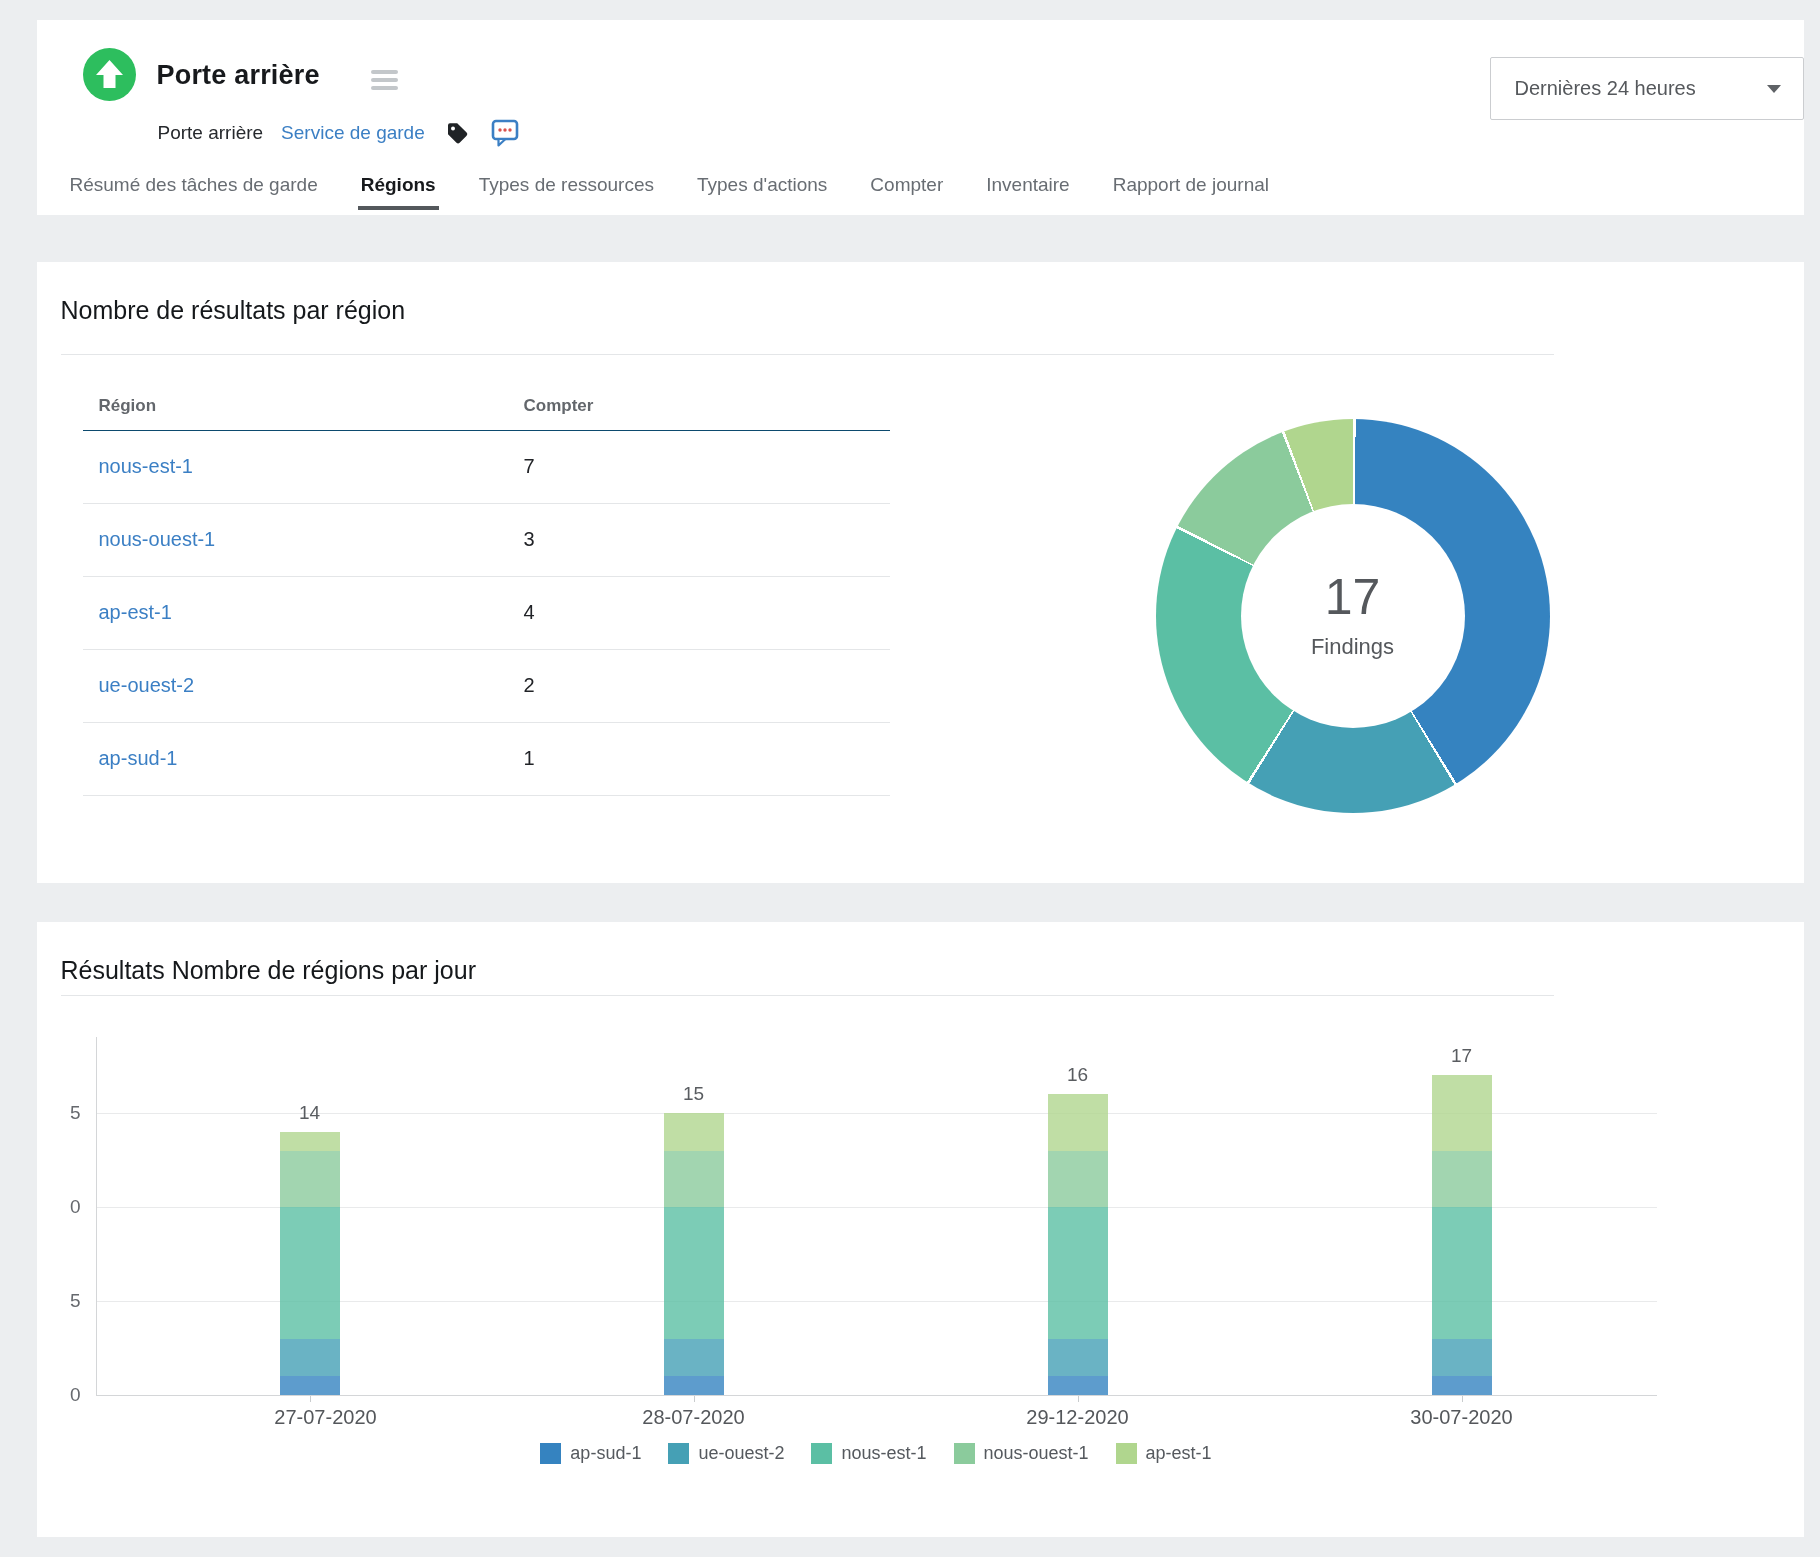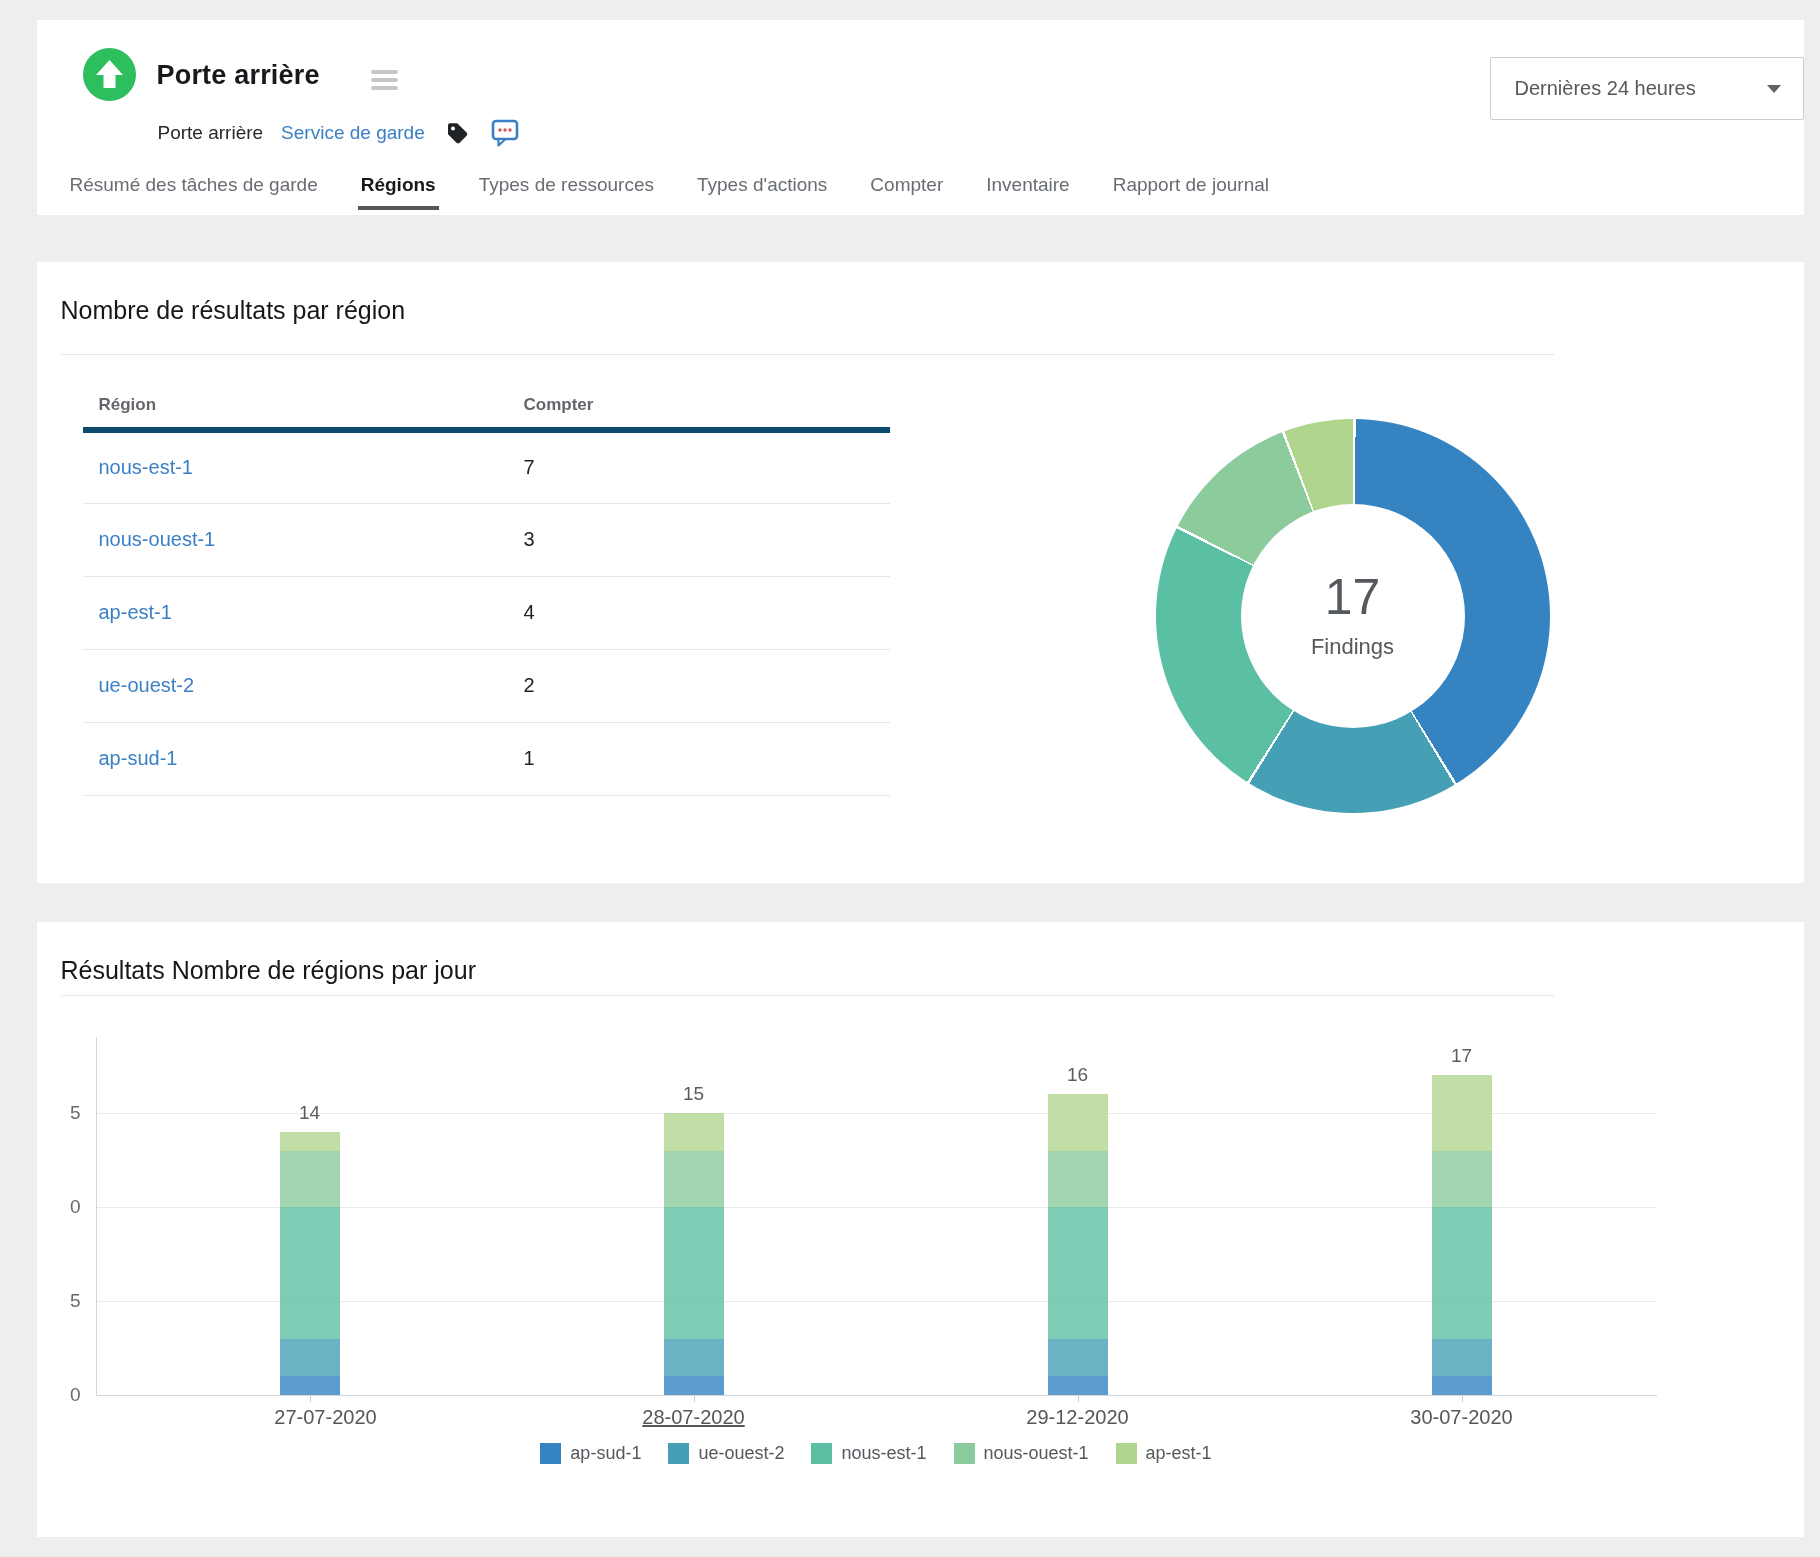--- a/index.html
+++ b/index.html
@@ -25,21 +25,21 @@
   .tabs { position:absolute; left:30px; top:153px; display:flex; gap:37px; }
   .tab { font-size:19px; color:#686d73; line-height:24px; padding:0 3px 9px 3px; cursor:pointer; border-bottom:4px solid transparent; white-space:nowrap; }
   .tab.active { color:#17191c; font-weight:bold; border-bottom-color:#54585c; }
 
   
   .card1 { left:20px; top:262px; width:1780px; height:621px;padding-left:39px; }
   .card-title { position:absolute; left:24px; top:34px; font-size:25px; font-weight:400; color:#15181b; }
   .divider { position:absolute; left:24px; width:1493px; height:1px; background:#e4e6e8; }
   .card1 .divider { top:92px; }
   .regions-table { position:absolute; left:46px; top:121px; width:807px; border-collapse:collapse; }
-  .regions-table th { text-align:left; font-size:17px; font-weight:bold; color:#63676c; height:47px; border-bottom:6px solid #0c4a6e; padding-left:16px; }
+  .regions-table th { text-align:left; font-size:17px; font-weight:bold; color:#63676c; height:47px; border-bottom:1px solid #0c4a6e; padding-left:16px; }
   .regions-table th.col-count { padding-left:7px; }
   .regions-table td { height:73px; border-bottom:1px solid #e4e6e8; padding-left:16px; font-size:20px; }
   .regions-table td.col-count { padding-left:7px; color:#212327; }
   .regions-table col.c1 { width:434px; }
   .regions-table a { color:#3b7fc4; text-decoration:none; cursor:pointer; }
 
   .donut-wrap { position:absolute; left:1119px; top:157px; width:394px; height:394px; }
   .donut { position:absolute; inset:0; border-radius:50%; }
   .donut-hole { position:absolute; left:50%; top:50%; transform:translate(-50%,-50%); width:224px; height:224px; background:#fff; border-radius:50%; display:flex; flex-direction:column; align-items:center; justify-content:center; }
   .donut-value { font-size:50px; color:#55585c; line-height:1; }
@@ -203,21 +203,21 @@
         <div class="bar-total" style="left: 233px; width: 80px; top: 179.8px;">14</div>
         <div class="x-tick" style="left: 273px; top: 474px;"></div>
         <div class="x-label" style="left: 199px; width: 180px; top: 484px;">27-07-2020</div>
         <div class="bar-seg" style="left: 627px; width: 60px; top: 454.2px; height: 18.8px; background: rgb(53, 131, 192);"></div>
         <div class="bar-seg" style="left: 627px; width: 60px; top: 416.6px; height: 37.6px; background: rgb(69, 160, 181);"></div>
         <div class="bar-seg" style="left: 627px; width: 60px; top: 285px; height: 131.6px; background: rgb(91, 191, 164);"></div>
         <div class="bar-seg" style="left: 627px; width: 60px; top: 228.6px; height: 56.4px; background: rgb(139, 203, 156);"></div>
         <div class="bar-seg" style="left: 627px; width: 60px; top: 191px; height: 37.6px; background: rgb(176, 214, 142);"></div>
         <div class="bar-total" style="left: 617px; width: 80px; top: 161px;">15</div>
         <div class="x-tick" style="left: 657px; top: 474px;"></div>
-        <div class="x-label" style="left: 567px; width: 180px; top: 484px; text-decoration: underline;">28-07-2020</div>
+        <div class="x-label" style="left: 567px; width: 180px; top: 484px;">28-07-2020</div>
         <div class="bar-seg" style="left: 1011px; width: 60px; top: 454.2px; height: 18.8px; background: rgb(53, 131, 192);"></div>
         <div class="bar-seg" style="left: 1011px; width: 60px; top: 416.6px; height: 37.6px; background: rgb(69, 160, 181);"></div>
         <div class="bar-seg" style="left: 1011px; width: 60px; top: 285px; height: 131.6px; background: rgb(91, 191, 164);"></div>
         <div class="bar-seg" style="left: 1011px; width: 60px; top: 228.6px; height: 56.4px; background: rgb(139, 203, 156);"></div>
         <div class="bar-seg" style="left: 1011px; width: 60px; top: 172.2px; height: 56.4px; background: rgb(176, 214, 142);"></div>
         <div class="bar-total" style="left: 1001px; width: 80px; top: 142.2px;">16</div>
         <div class="x-tick" style="left: 1041px; top: 474px;"></div>
         <div class="x-label" style="left: 951px; width: 180px; top: 484px;">29-12-2020</div>
         <div class="bar-seg" style="left: 1395px; width: 60px; top: 454.2px; height: 18.8px; background: rgb(53, 131, 192);"></div>
         <div class="bar-seg" style="left: 1395px; width: 60px; top: 416.6px; height: 37.6px; background: rgb(69, 160, 181);"></div>

